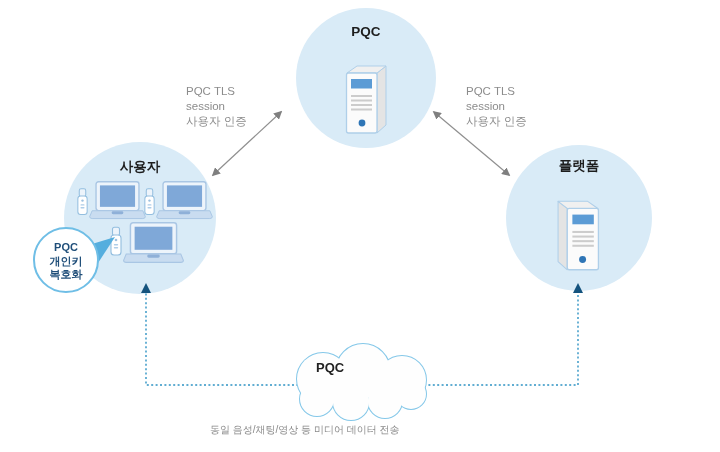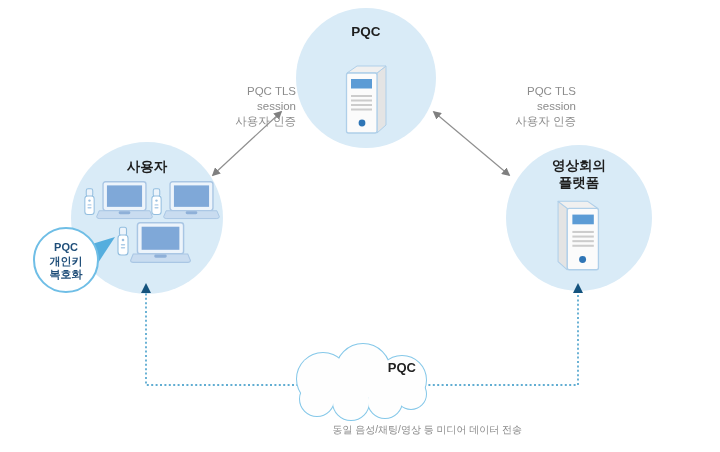--- a/index.html
+++ b/index.html
@@ -1,28 +1,28 @@
 <!DOCTYPE html>
 <html><head>
 <meta charset="utf-8">
 <style>
   html,body{margin:0;padding:0;background:#fff;}
   .canvas{position:relative;width:720px;height:452px;background:#ffffff;overflow:hidden;
           font-family:"Liberation Sans","DejaVu Sans",sans-serif;}
   .circle{position:absolute;border-radius:50%;background:#D9EBF7;z-index:1;}
   .circle-top{left:296px;top:8px;width:140px;height:140px;}
-  .circle-left{left:71px;top:142px;width:152px;height:152px;}
+  .circle-left{left:64px;top:142px;width:152px;height:152px;}
   .circle-right{left:506px;top:145px;width:146px;height:146px;}
   .node-title{position:absolute;left:0;right:0;text-align:center;font-weight:bold;
               font-size:13.5px;line-height:17px;color:#1d1d1d;}
   .ct-title{top:15px;}
   .cl-title{top:16px;}
   .cr-title{top:12px;}
   .overlay{position:absolute;left:0;top:0;width:720px;height:452px;z-index:2;pointer-events:none;}
-  .textblock{position:absolute;z-index:3;text-align:right;}
+  .textblock{position:absolute;z-index:3;text-align:left;}
   .tls-label{width:110px;font-size:11.5px;line-height:15px;color:#8C8C8C;}
   .tls-left{left:186px;top:84px;}
   .tls-right{left:466px;top:84px;}
   .cloud-label{left:316px;top:359px;width:100px;font-size:13px;line-height:17px;
                font-weight:bold;color:#222;}
   .caption{left:210px;top:423px;width:312px;font-size:10px;color:#8A8A8A;}
   .bubble{position:absolute;left:33px;top:227px;width:66px;height:66px;border-radius:50%;
           background:#ffffff;border:2.5px solid #6FBEE6;box-sizing:border-box;z-index:4;
           text-align:center;font-size:11px;font-weight:bold;line-height:13.5px;color:#1F4E79;
           padding-top:12px;}
@@ -90,21 +90,20 @@
       <rect x="8" y="35" width="21" height="2" fill="#CCCCCC"></rect>
       <rect x="8" y="39.5" width="21" height="2" fill="#CCCCCC"></rect>
       <rect x="8" y="44" width="21" height="2" fill="#CCCCCC"></rect>
       <rect x="8" y="48.5" width="21" height="2" fill="#CCCCCC"></rect>
       <circle cx="19" cy="63" r="3.4" fill="#2E75B6"></circle>
     </svg>
   </div>
 
   <div class="circle circle-right">
     <div class="node-title cr-title">
-      <div>영상회의</div>
       <div>플랫폼</div>
     </div>
     <svg class="icon" style="left:49px;top:50px" width="47" height="78" viewBox="0 0 46 76">
       <g transform="translate(46,0) scale(-1,1)">
         <polygon points="34,13 43,6 43,65 34,73" fill="#E4E4E4" stroke="#AFCFE9" stroke-width="1" stroke-linejoin="round"></polygon>
         <polygon points="4,13 34,13 43,6 14,6" fill="#F0F0F0" stroke="#AFCFE9" stroke-width="1" stroke-linejoin="round"></polygon>
         <rect x="3.5" y="13" width="30.5" height="60" rx="2" fill="#FBFBFB" stroke="#AFCFE9" stroke-width="1.3"></rect>
         <rect x="8" y="19" width="21" height="9.5" fill="#5B9BD5"></rect>
         <rect x="8" y="35" width="21" height="2" fill="#CCCCCC"></rect>
         <rect x="8" y="39.5" width="21" height="2" fill="#CCCCCC"></rect>

